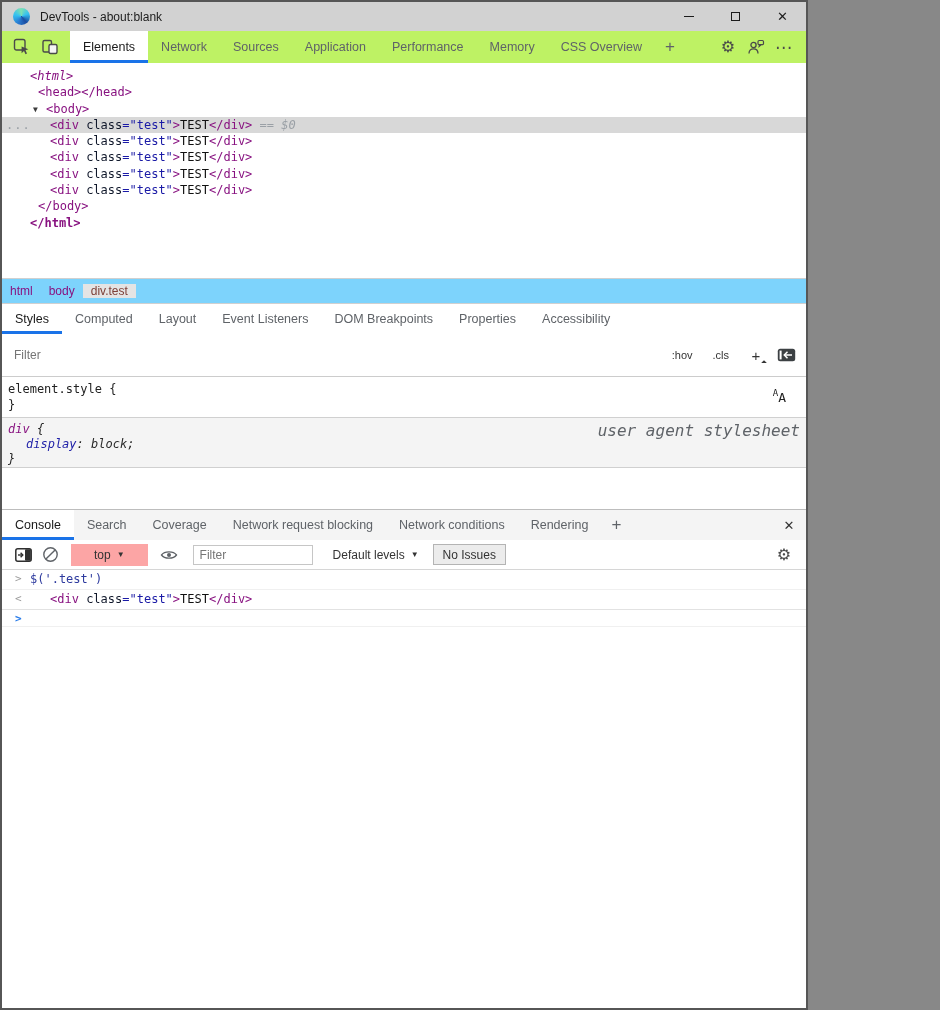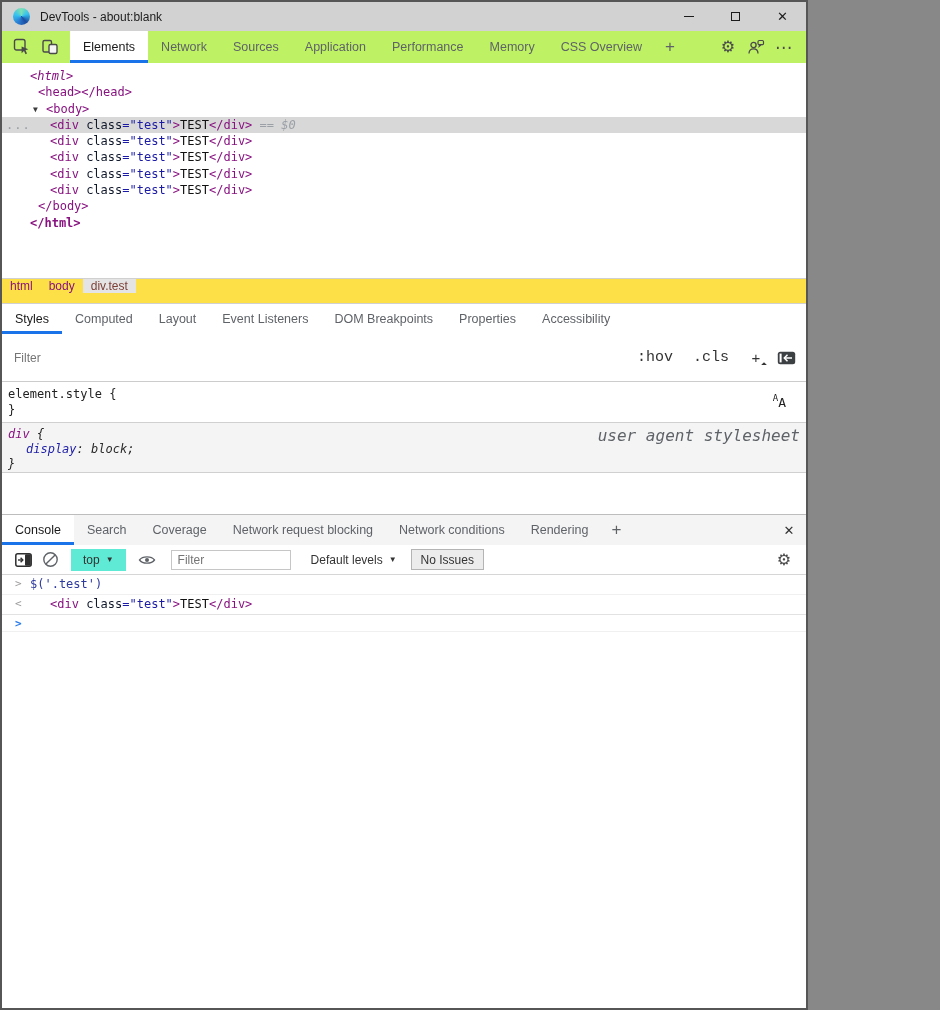--- a/index.html
+++ b/index.html
@@ -40,47 +40,47 @@
   .tk-tag  { color:#881280; }
   .tk-attr { color:#0f172a; }
   .tk-val  { color:#1a1aa6; }
   .tk-txt  { color:#111111; }
   .tk-eq   { color:#9aa0a6; font-style:italic; }
   .tk-plain{ color:#222222; }
   .tk-prop { color:#2021a8; }
   .tk-cssval { color:#2b2b2b; }
   .tk-cmd  { color:#2d3a9e; }
   
-  .crumbs { flex:0 0 26px; border-top:1px solid #d0d0d0; border-bottom:1px solid #d0d0d0; display:flex; align-items:flex-start; font-size:12px; background:#fde047; }
+  .crumbs { flex:0 0 26px; border-top:1px solid #d0d0d0; border-bottom:1px solid #d0d0d0; display:flex; align-items:center; font-size:12px; background:#7dd3fc; }
   .crumb { display:flex; align-items:center; padding:0 8px; color:#881280; }
   .crumb.sel { background:#e4e4e4; color:#7d4038; }
   
   .styles-tabs { flex:0 0 30px; display:flex; align-items:stretch; background:#fff; }
   .filter-row { flex:0 0 31px; display:flex; align-items:center; border-bottom:1px solid #cccccc; background:#fff; padding-left:4px; }
   .filter-input { flex:1; height:24px; border:none; outline:none; font-size:12px; color:#333; padding-left:8px; font-family:"Liberation Sans",sans-serif; background:#fff; }
   .filter-input::placeholder { color:#757575; }
-  .pseudo { font-family:Liberation Mono, monospace; font-size:15px; color:#333; margin:15px 10px; }
+  .pseudo { font-family:Liberation Sans, sans-serif; font-size:11px; color:#333; margin:15px 10px; }
   .plus-corner { position:relative; font-size:15px; color:#333; margin:0 10px; width:14px; text-align:center; }
   .plus-corner::after { content:""; position:absolute; right:-3px; bottom:-1px; border-left:4px solid transparent; border-top:4px solid #333; transform:rotate(-45deg); }
   .dock-btn { margin:0 10px 0 4px; display:flex; align-items:center; }
   .style-section-1 { flex:0 0 41px; border-bottom:1px solid #d0d0d0; font-family:"DejaVu Sans Mono",monospace; font-size:12px; line-height:16px; padding:4px 0 0 6px; position:relative; background:#fff; color:#222; }
   .aa-icon { position:absolute; right:20px; top:8px; color:#222; }
   .a-small { font-size:9px; vertical-align:6px; }
   .a-big { font-size:13px; }
   .style-section-2 { flex:0 0 44px; border-bottom:1px solid #d0d0d0; background:#f4f4f4; font-family:"DejaVu Sans Mono",monospace; font-size:12px; line-height:15px; font-style:italic; padding:4px 0 0 6px; position:relative; color:#222; }
   .prop-line { padding-left:18px; }
   .ua-origin { position:absolute; right:6px; top:5px; color:#5f6368; font-size:16px; }
   .styles-gap { flex:0 0 41px; background:#fff; }
   
   .drawer { flex:1; display:flex; flex-direction:column; border-top:1px solid #bdbdbd; background:#fff; }
   .drawer-tabs { flex:0 0 30px; background:#f4f4f4; display:flex; align-items:stretch; }
   .drawer-close { margin-left:auto; width:34px; display:flex; align-items:center; justify-content:center; color:#333; font-size:13px; }
   .console-toolbar { flex:0 0 30px; display:flex; align-items:center; border-bottom:1px solid #d6d6d6; background:#fff; padding:0 8px; }
   .ctool { display:flex; align-items:center; justify-content:center; margin:0 5px; }
-  .ctx-select { height:22px; background:#5eead4; display:flex; align-items:center; padding:0 12px; font-size:12px; color:#333; margin:0 7px; }
+  .ctx-select { height:22px; background:#fca5a5; display:flex; align-items:center; padding:0 23px; font-size:12px; color:#333; margin:0 7px; }
   .drop-arrow { font-size:8px; color:#333; margin-left:6px; }
   .console-filter { width:120px; height:20px; border:1px solid #c6c6c6; font-size:12px; padding-left:6px; margin:0 10px; outline:none; font-family:"Liberation Sans",sans-serif; color:#333; }
   .console-filter::placeholder { color:#757575; }
   .levels { font-size:12px; color:#333; margin:0 10px; display:flex; align-items:center; }
   .no-issues { height:21px; background:#ececec; border:1px solid #b4b4b4; font-size:12px; color:#333; display:flex; align-items:center; padding:0 9px; margin-left:4px; }
   .console-gear { margin-left:auto; display:flex; align-items:center; }
   .console-messages { flex:1; font-family:"DejaVu Sans Mono",monospace; font-size:12px; background:#fff; }
   .console-row { position:relative; padding:2px 0 3px 28px; border-bottom:1px solid #f0f0f0; line-height:14px; min-height:17px; white-space:pre; }
   .console-row.result { padding-left:48px; border-bottom:1px solid #e2e2e2; }
   .chev { position:absolute; left:13px; top:2px; color:#9b9b9b; font-size:11px; }

